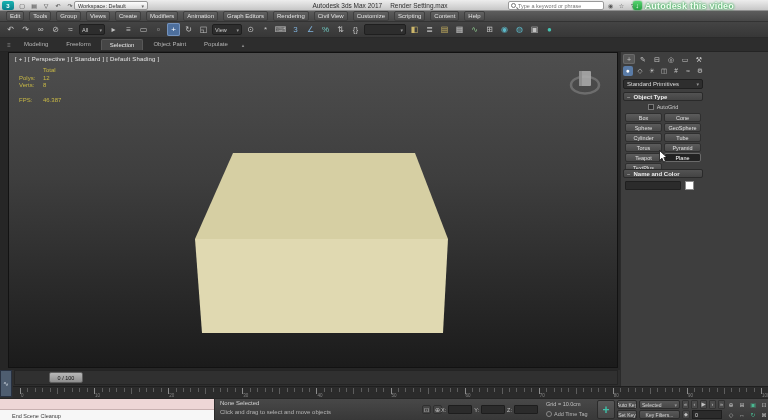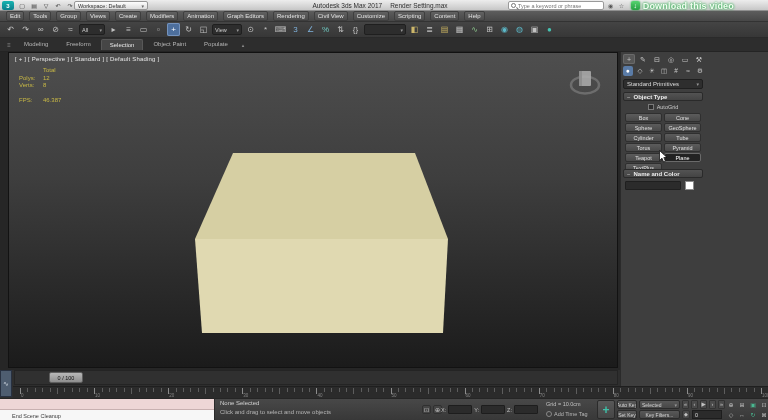--- a/index.html
+++ b/index.html
@@ -147,21 +147,21 @@
       <span class="mag"></span>
       <input placeholder="Type a keyword or phrase" style="">
     </div>
     <div class="rico ihost">
         <span class="ic">◉</span>
         <span class="ic">☆</span>
         <span class="ic">?</span>
       </div>
     <div class="wm">
       <span class="wmicon">↓</span>
-      <span class="wmtext">Download this video</span>
+      <span class="wmtext">Autodesk this video</span>
     </div>
   </div>
 
   <nav class="menubar">
     <div class="menuitems">
 
     <span class="mitem">Edit</span>
         <span class="mitem">Tools</span>
         <span class="mitem">Group</span>
         <span class="mitem">Views</span>

